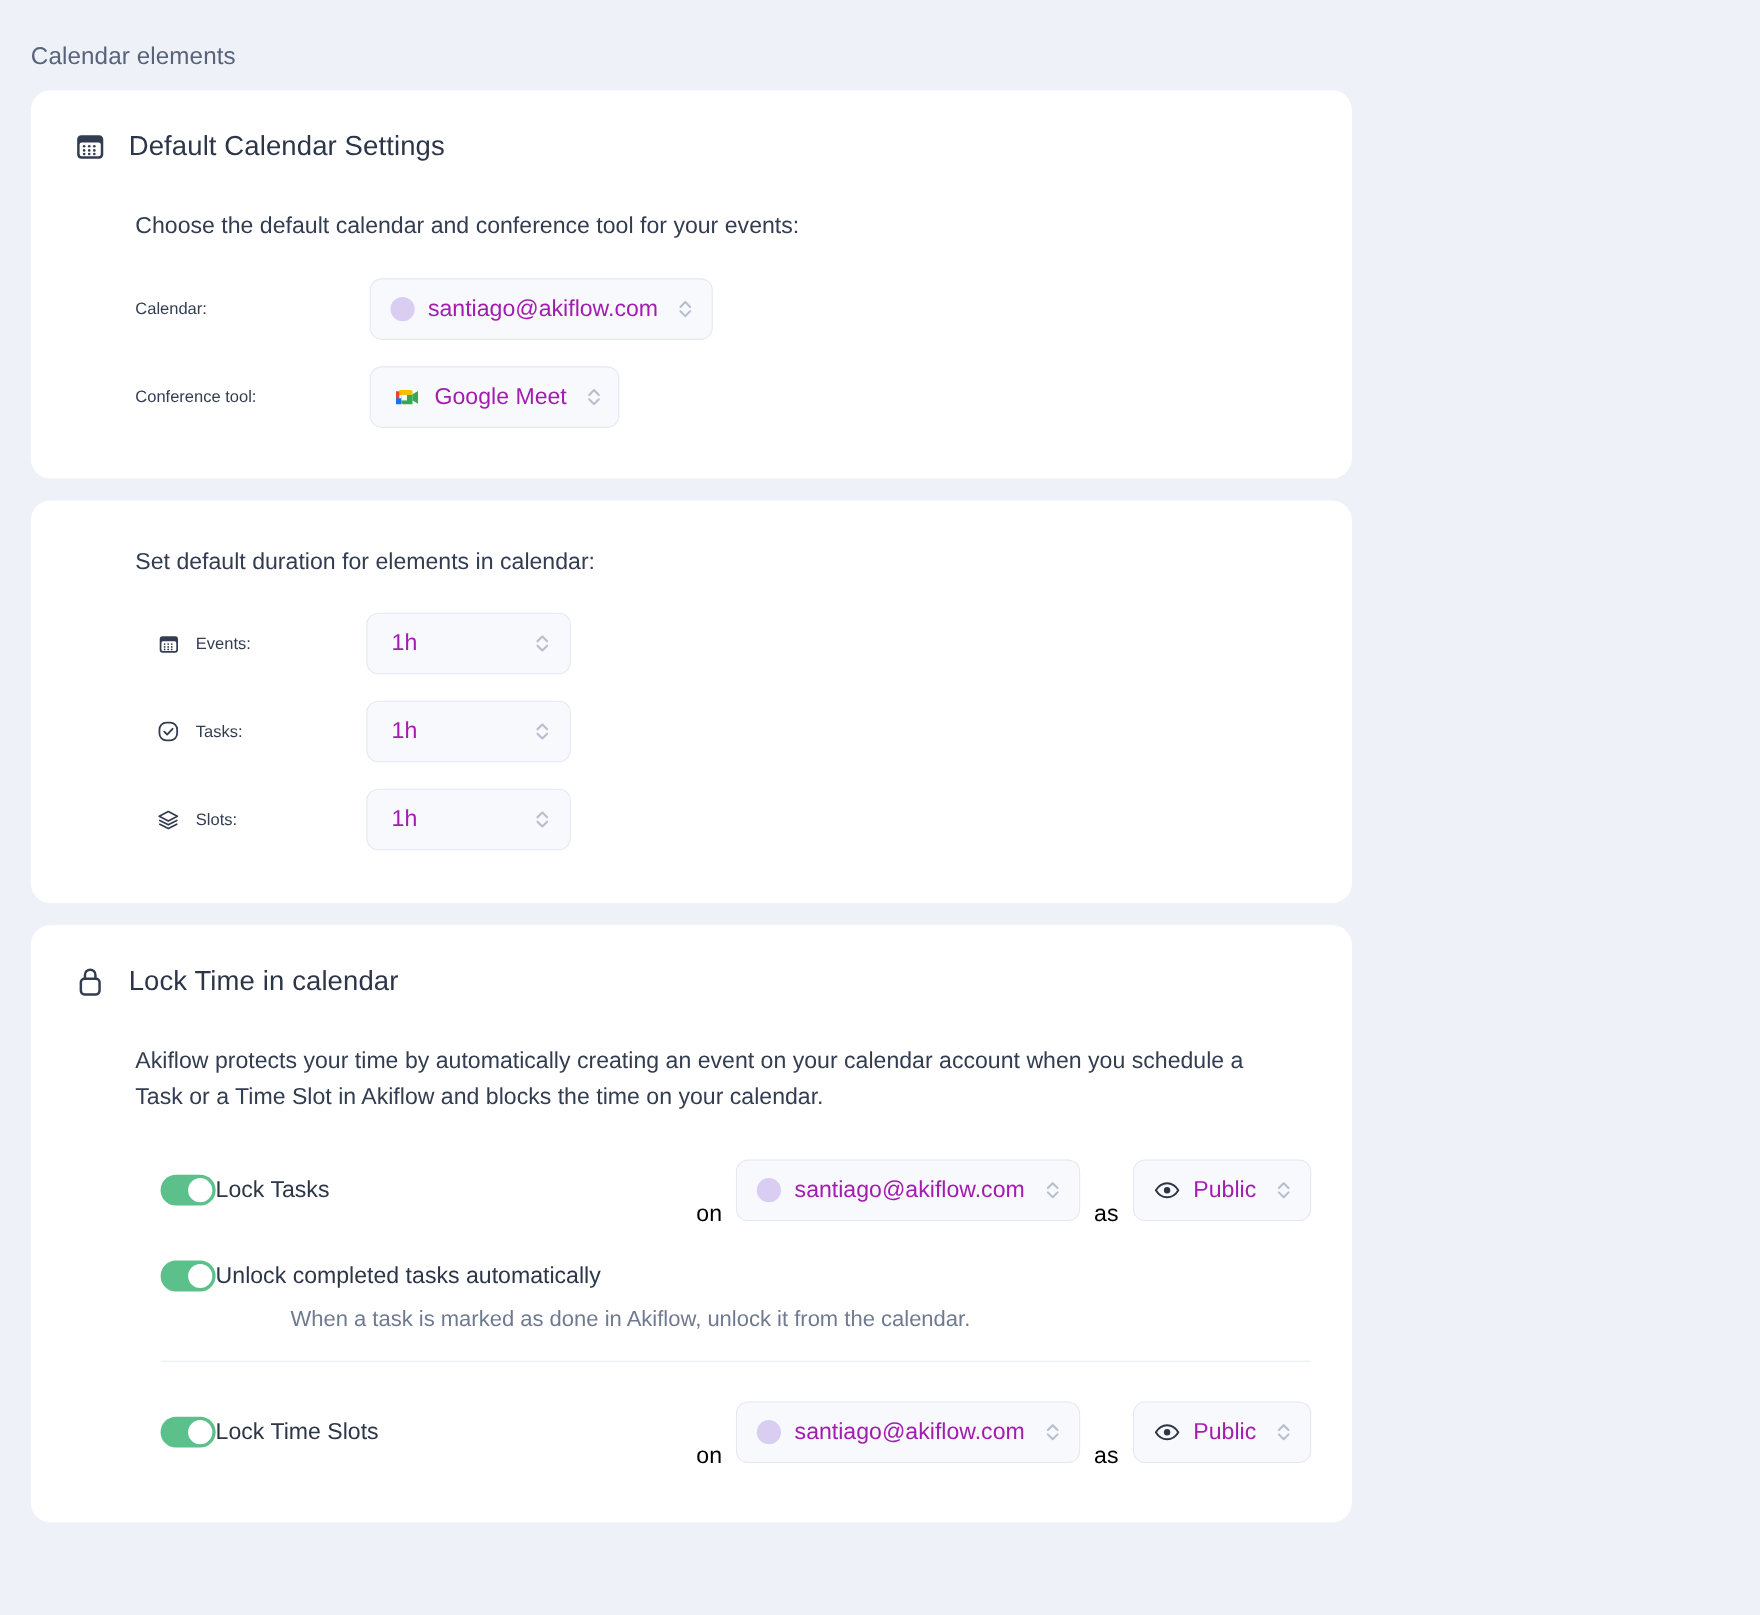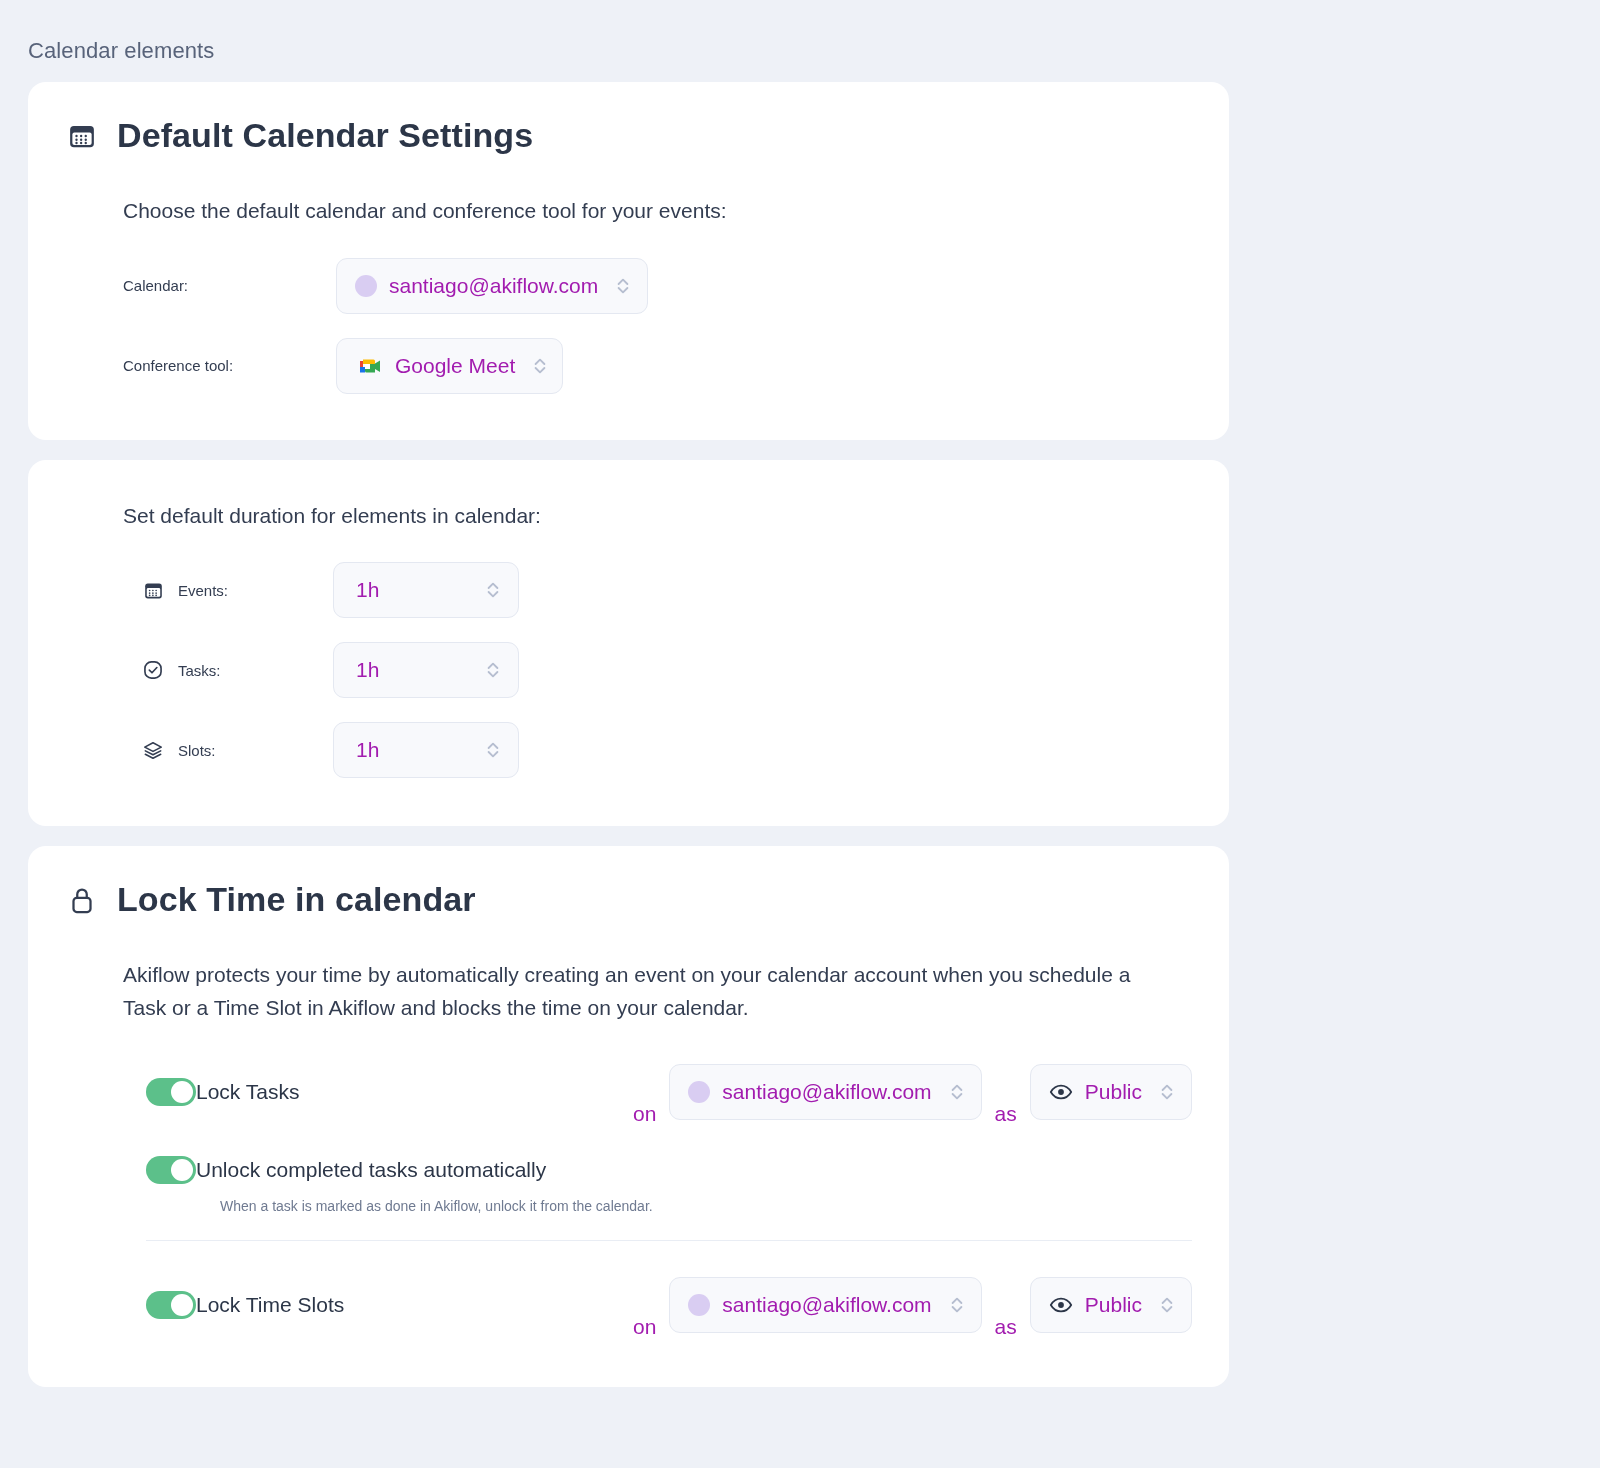--- a/index.html
+++ b/index.html
@@ -39,22 +39,22 @@
   .card-icon {
     width: 34px;
     height: 34px;
     display: flex;
     align-items: center;
     justify-content: center;
     color: #333d51;
     flex: 0 0 auto;
   }
   .card-title {
-    font-size: 34px;
-    font-weight: 700;
+    font-size: 25px;
+    font-weight: 400;
     color: #2c3648;
     letter-spacing: 0.1px;
   }
   .card-desc {
     font-size: 21px;
     color: #333d51;
     padding: 40px 20px 0 95px;
     line-height: 1.55;
     font-weight: 400;
   }
@@ -157,28 +157,29 @@
     white-space: nowrap;
   }
   .toggle-right {
     margin-left: auto;
     display: flex;
     align-items: center;
     gap: 13px;
   }
   .conj {
     font-size: 21px;
-    color: #a21caf;
+    color: #000000;
     margin-top: 44px;
   }
   .sub-note {
-    font-size: 14px;
+    font-size: 20px;
     color: #6f7a91;
     padding-left: 192px;
     padding-top: 14px;
+    margin-left: 44px;
   }
   .divider {
     height: 1px;
     background: #e9edf4;
     margin: 26px 37px 0 118px;
   }
   .eye {
     color: #2c3648;
     display: inline-flex;
     align-items: center;

